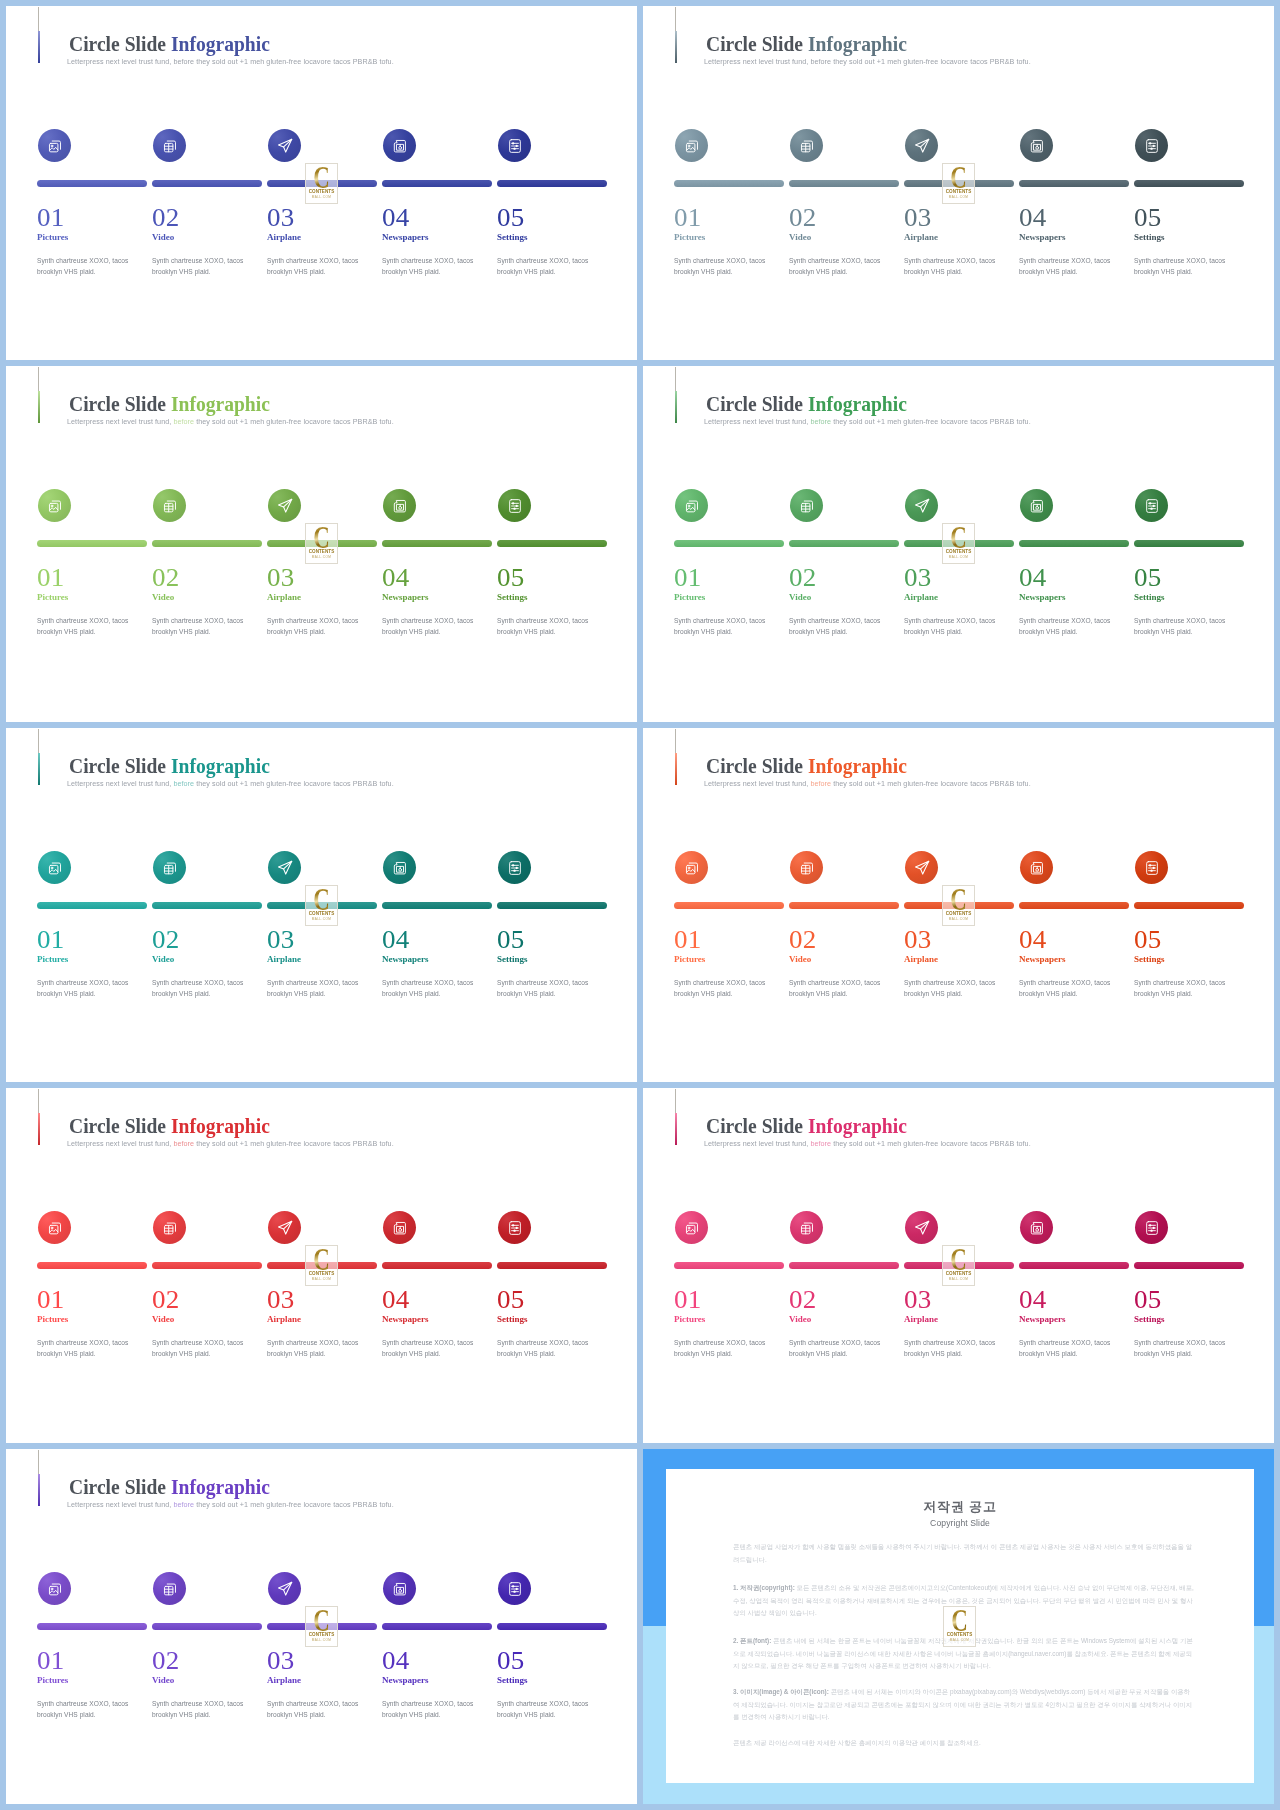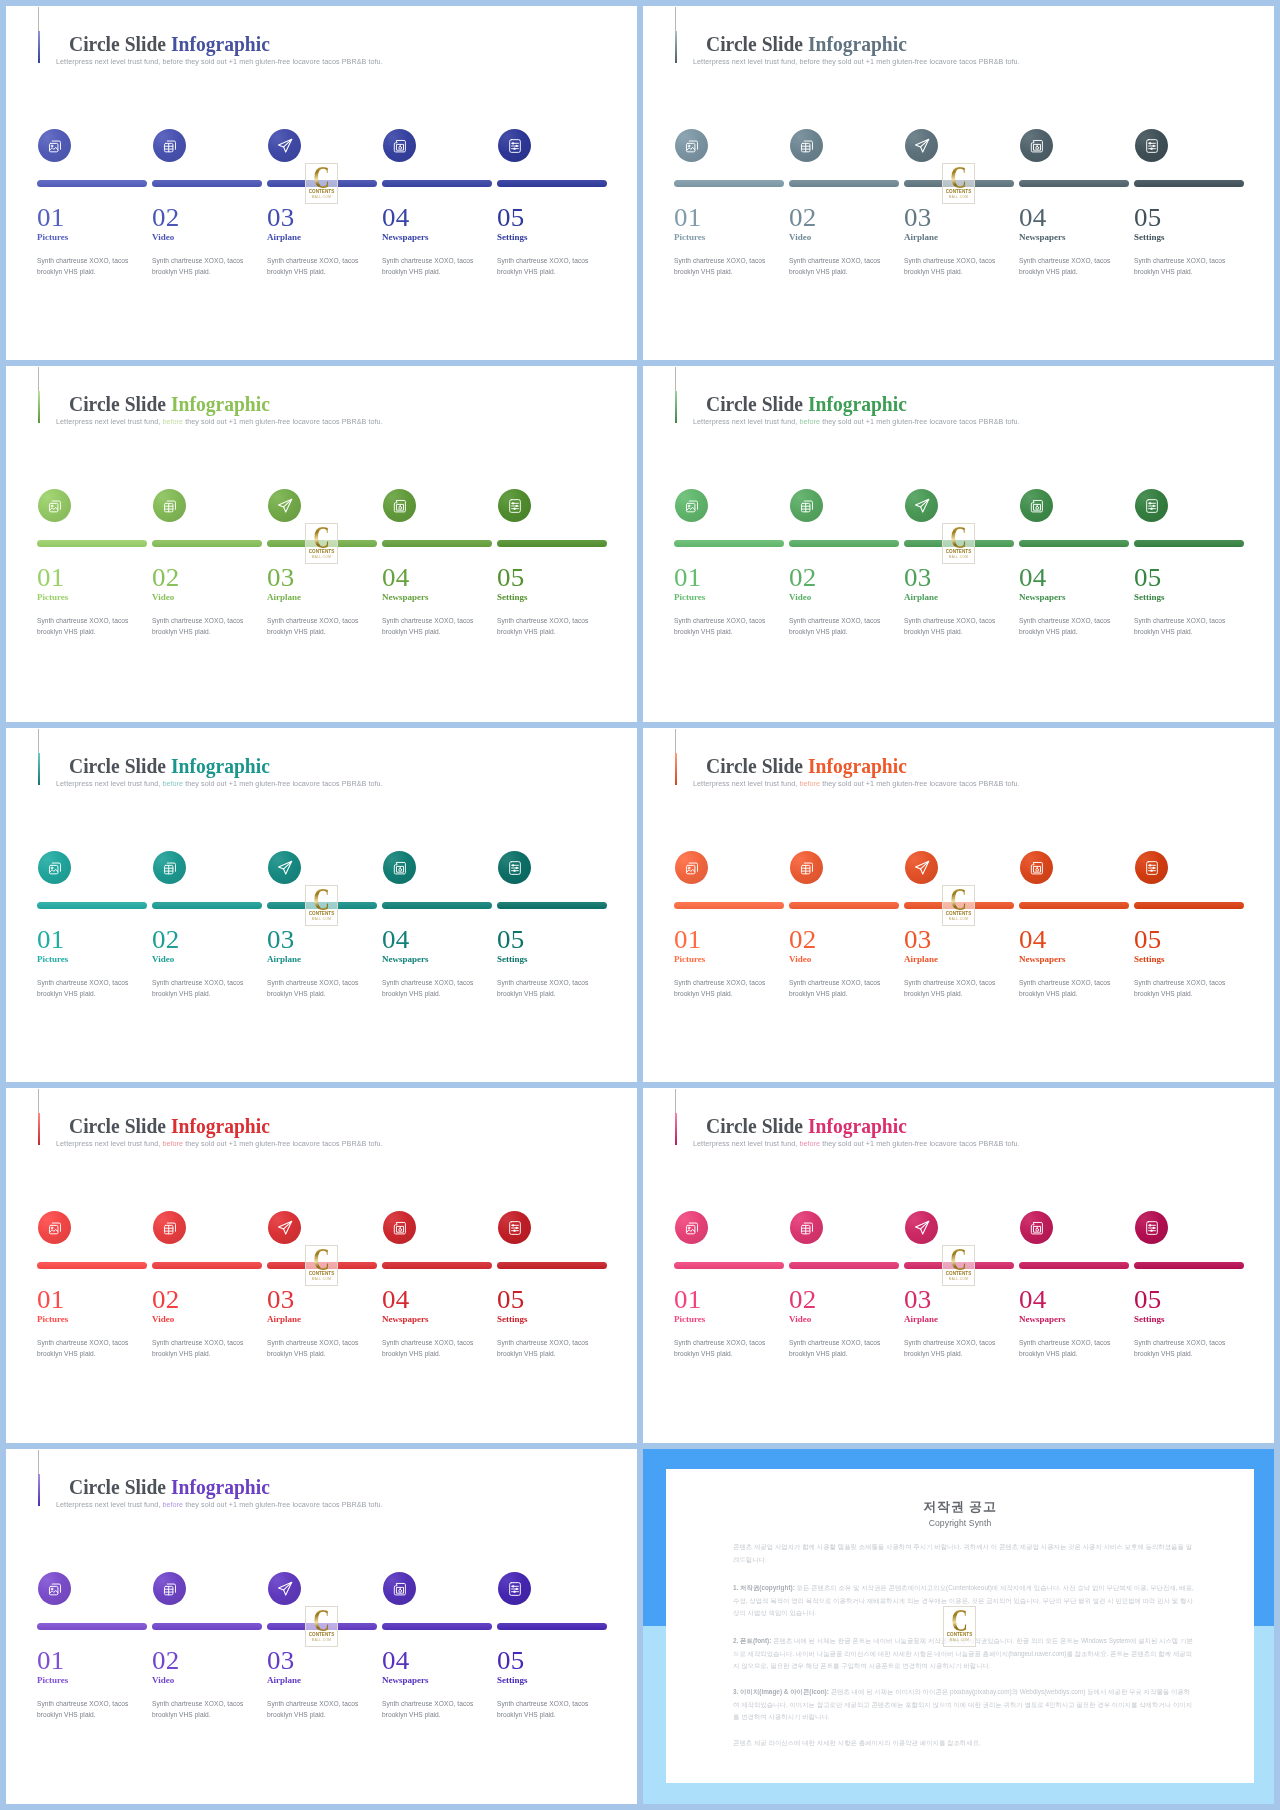--- a/index.html
+++ b/index.html
@@ -3,21 +3,21 @@
 <meta charset="utf-8">
 <title>Circle Slide Infographic</title>
 <style>
   html,body{margin:0;padding:0;}
   body{width:1280px;height:1810px;background:#a5c6e8;font-family:"Liberation Sans",sans-serif;overflow:hidden;}
   .page{position:relative;width:1280px;height:1810px;background:#a5c6e8;}
   .slide{position:absolute;background:#fff;overflow:hidden;}
   .accent-top{position:absolute;left:32px;top:1px;width:1px;height:25px;background:#b9b6ae;}
   .accent-line{position:absolute;left:32px;top:25px;width:2px;height:32px;}
   .title{position:absolute;left:63px;top:27px;font-family:"Liberation Serif",serif;font-size:22px;font-weight:700;color:#4d5259;white-space:nowrap;line-height:22px;transform:scaleX(0.89);transform-origin:0 0;}
-  .subtitle{position:absolute;left:50px;top:51px;font-size:7.2px;color:#9da2aa;white-space:nowrap;line-height:9px;letter-spacing:0.06px;}
+  .subtitle{position:absolute;left:61px;top:51px;font-size:7.2px;color:#9da2aa;white-space:nowrap;line-height:9px;letter-spacing:0.06px;}
   .circle{position:absolute;width:33px;height:33px;border-radius:50%;}
   .circle svg{position:absolute;left:50%;top:50%;transform:translate(-50%,-50%);}
   .bar{position:absolute;height:7px;border-radius:3.5px;}
   .num{position:absolute;font-family:"Liberation Serif",serif;font-size:25px;font-weight:400;line-height:25px;letter-spacing:0.3px;transform:scaleX(1.08);transform-origin:0 50%;}
   .lbl{position:absolute;font-family:"Liberation Serif",serif;font-size:9px;font-weight:700;line-height:9px;}
   .desc{position:absolute;font-size:6.6px;color:#7d828a;line-height:11.4px;width:104px;letter-spacing:0.04px;}
   .wm{position:absolute;width:31px;height:39px;border:0.7px solid #dedacf;background:rgba(255,255,255,0.56);}
   .wm .c{position:absolute;left:0;right:0;top:3px;text-align:center;font-family:"Liberation Serif",serif;font-size:31px;font-weight:700;line-height:22px;
       transform:scaleX(0.74);
       background:linear-gradient(168deg,#cdb05a 0%,#9d7a1a 24%,#efdfa4 50%,#8a6a12 70%,#c5a444 100%);-webkit-background-clip:text;background-clip:text;color:transparent;}
@@ -607,21 +607,21 @@
     <div class="c">C</div>
     <div class="t1">CONTENTS</div>
     <div class="t2">MALL.COM</div>
   </div>
     </div>
     <div class="slide cp" style="left: 643px; top: 1449px; width: 631px; height: 355px; background: none;">
       <div style="position:absolute;left:0;top:0;width:631px;height:177px;background:#47a1f5;"></div>
       <div style="position:absolute;left:0;top:177px;width:631px;height:178px;background:#ace0fa;"></div>
       <div class="cp-card">
         <div class="cp-t1">저작권 공고</div>
-        <div class="cp-t2">Copyright Synth</div>
+        <div class="cp-t2">Copyright Slide</div>
         <div class="cp-p" style="top:72px"><b></b><span>콘텐츠 제공업 사업자가 함께 사용할 템플릿 소재들을 사용하여 주시기 바랍니다. 귀하께서 이 콘텐츠 제공업 사용자는 것은 사용자 서비스 보호에 동의하셨음을 알려드립니다.</span></div>
         <div class="cp-p" style="top:113px"><b>1. 저작권(copyright):</b><span> 모든 콘텐츠의 소유 및 저작권은 콘텐츠에이지고의오(Contentokeout)에 제작자에게 있습니다. 사전 승낙 없이 무단복제 이용, 무단전재, 배포, 수정, 상업적 목적이 영리 목적으로 이용하거나 재배포하시게 되는 경우에는 이용은, 것은 금지되어 있습니다. 무단의 무단 행위 발견 시 민인법에 따라 민사 및 형사상의 사법상 책임이 있습니다.</span></div>
         <div class="cp-p" style="top:166px"><b>2. 폰트(font):</b><span> 콘텐츠 내에 된 서체는 한글 폰트는 네이버 나눔글꼴체 저작권자에게 저작권있습니다. 한글 외의 모든 폰트는 Windows System에 설치된 시스템 기본으로 제작되었습니다. 네이버 나눔글꼴 라이선스에 대한 자세한 사항은 네이버 나눔글꼴 홈페이지(hangeul.naver.com)를 참조하세요. 폰트는 콘텐츠의 함께 제공되지 않으므로, 필요한 경우 해당 폰트를 구입하여 사용폰트로 변경하여 사용하시기 바랍니다.</span></div>
         <div class="cp-p" style="top:217px"><b>3. 이미지(image) &amp; 아이콘(icon):</b><span> 콘텐츠 내에 된 서체는 이미지와 아이콘은 pixabay(pixabay.com)와 Webdiys(webdiys.com) 등에서 제공한 무료 저작물을 이용하여 제작되었습니다. 이미지는 참고로만 제공되고 콘텐츠에는 포함되지 않으며 이에 대한 권리는 귀하가 별도로 4인하시고 필요한 경우 이미지를 삭제하거나 이미지를 변경하여 사용하시기 바랍니다.</span></div>
         <div class="cp-p" style="top:268px"><b></b><span>콘텐츠 제공 라이선스에 대한 자세한 사항은 홈페이지의 이용약관 페이지를 참조하세요.</span></div>
       </div>
       <div class="wm" style="left: 300px; top: 157px;">
     <div class="c">C</div>
     <div class="t1">CONTENTS</div>
     <div class="t2">MALL.COM</div>

